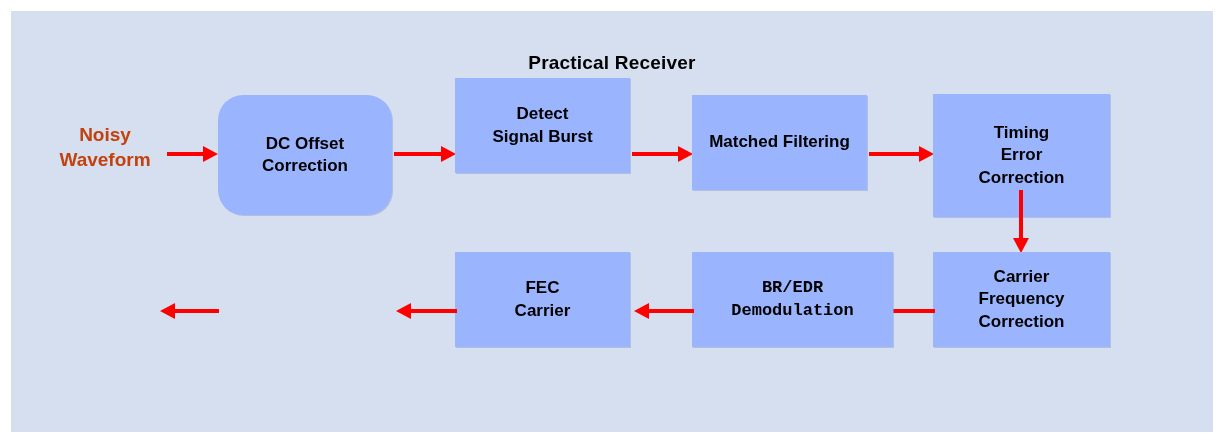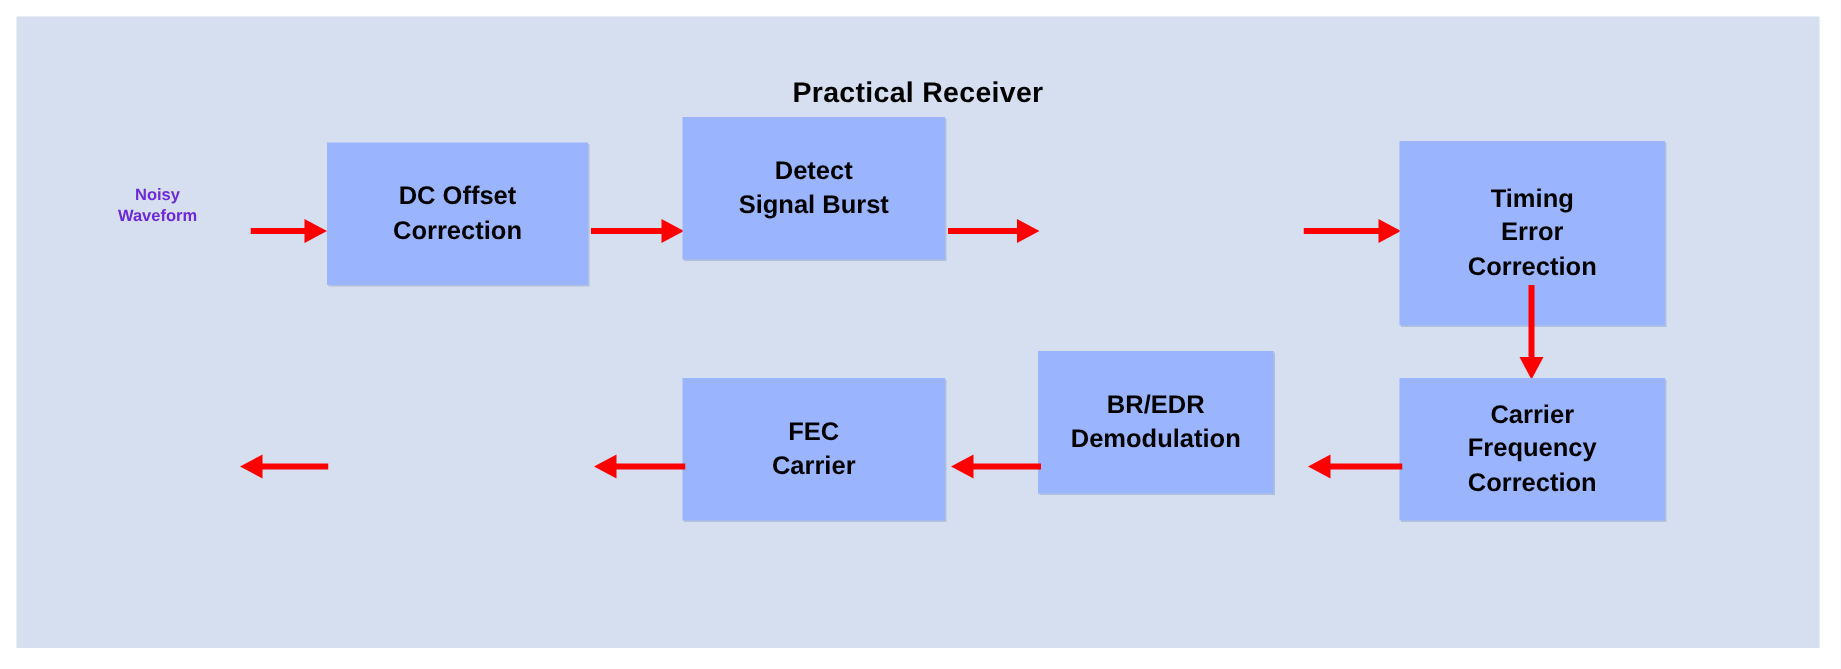--- a/index.html
+++ b/index.html
@@ -51,23 +51,23 @@
     font-weight: bold;
     color: #000000;
     line-height: 1.30;
     white-space: pre-line;
     box-sizing: border-box;
     padding: 0 2px;
   }
   .endlabel {
     position: absolute;
     text-align: center;
-    font-size: 11px;
+    font-size: 19px;
     font-weight: bold;
-    color: #6d28d9;
+    color: #c2410c;
     line-height: 1.30;
     white-space: pre-line;
   }
   .arrow {
     position: absolute;
   }
   .arrow svg { display: block; }
 </style>
 </head>
 <body>
@@ -81,40 +81,41 @@
     <div class="endlabel" style="left:34px; top:112px; width:120px;">Noisy
 Waveform</div>
 
     <div class="arrow" style="left:156px; top:132px;">
       <svg width="52" height="22" viewBox="0 0 52 22">
         <line x1="0" y1="11" x2="38" y2="11" stroke="#ff0000" stroke-width="4"></line>
         <polygon points="36,3 51,11 36,19" fill="#ff0000"></polygon>
       </svg>
     </div>
 
-    <div class="block" style="left:207px; top:84px; width:174px; height:95px;">DC Offset
+    <div class="block" style="left:207px; top:84px; width:174px; height:120px;border-radius:25px;">DC Offset
 Correction</div>
 
     <div class="arrow" style="left:383px; top:132px;">
       <svg width="63" height="22" viewBox="0 0 63 22">
         <line x1="0" y1="11" x2="49" y2="11" stroke="#ff0000" stroke-width="4"></line>
         <polygon points="47,3 62,11 47,19" fill="#ff0000"></polygon>
       </svg>
     </div>
 
     <div class="block" style="left:444px; top:67px; width:175px; height:95px;">Detect
 Signal Burst</div>
 
     <div class="arrow" style="left:621px; top:132px;">
       <svg width="62" height="22" viewBox="0 0 62 22">
         <line x1="0" y1="11" x2="48" y2="11" stroke="#ff0000" stroke-width="4"></line>
         <polygon points="46,3 61,11 46,19" fill="#ff0000"></polygon>
       </svg>
     </div>
 
+    <div class="block" style="left:681px; top:84px; width:175px; height:95px;">Matched Filtering</div>
 
     <div class="arrow" style="left:858px; top:132px;">
       <svg width="66" height="22" viewBox="0 0 66 22">
         <line x1="0" y1="11" x2="52" y2="11" stroke="#ff0000" stroke-width="4"></line>
         <polygon points="50,3 65,11 50,19" fill="#ff0000"></polygon>
       </svg>
     </div>
 
     <div class="block" style="left:922px; top:83px; width:177px; height:123px;">Timing
 Error
@@ -131,21 +132,21 @@
 Frequency
 Correction</div>
 
     <div class="arrow" style="left:858px; top:289px;">
       <svg width="66" height="22" viewBox="0 0 66 22">
         <line x1="16" y1="11" x2="66" y2="11" stroke="#ff0000" stroke-width="4"></line>
         <polygon points="18,3 3,11 18,19" fill="#ff0000"></polygon>
       </svg>
     </div>
 
-    <div class="block" style="left:681px; top:223px; width:157px; height:95px;">BR/EDR
+    <div class="block" style="left:681px; top:241px; width:201px; height:95px;font-family:Liberation Mono, monospace;">BR/EDR
 Demodulation</div>
 
     <div class="arrow" style="left:621px; top:289px;">
       <svg width="62" height="22" viewBox="0 0 62 22">
         <line x1="15" y1="11" x2="62" y2="11" stroke="#ff0000" stroke-width="4"></line>
         <polygon points="17,3 2,11 17,19" fill="#ff0000"></polygon>
       </svg>
     </div>
 
     <div class="block" style="left:444px; top:241px; width:175px; height:95px;">FEC

